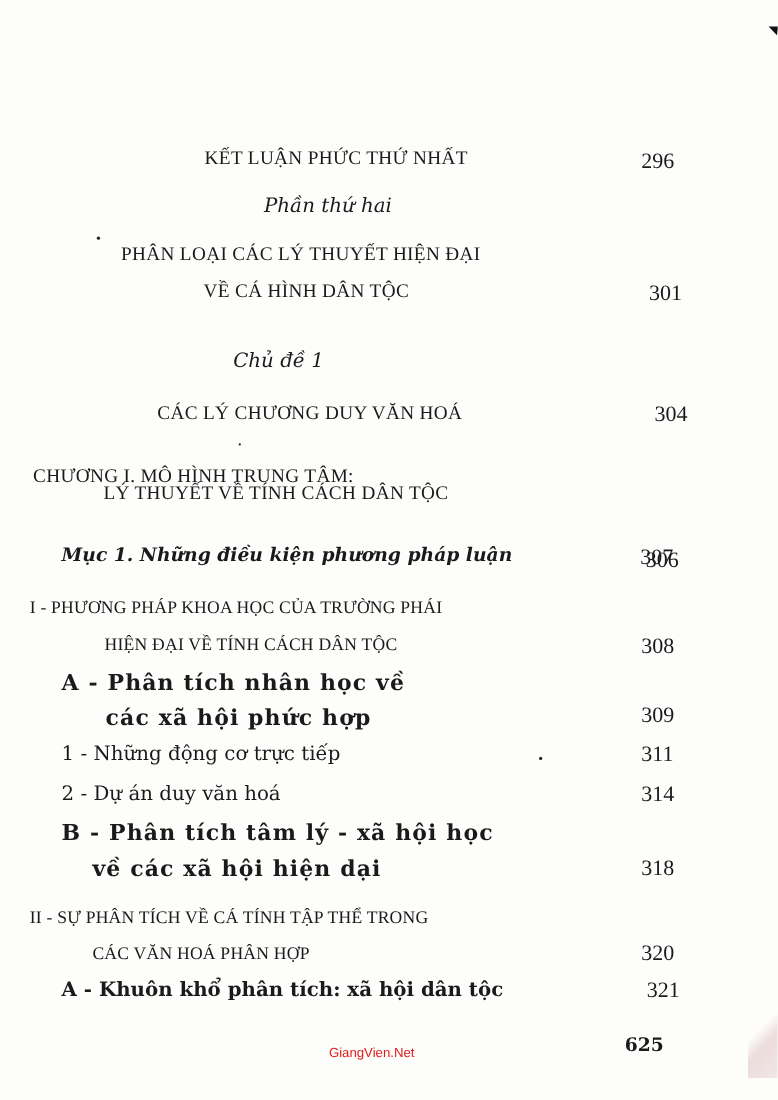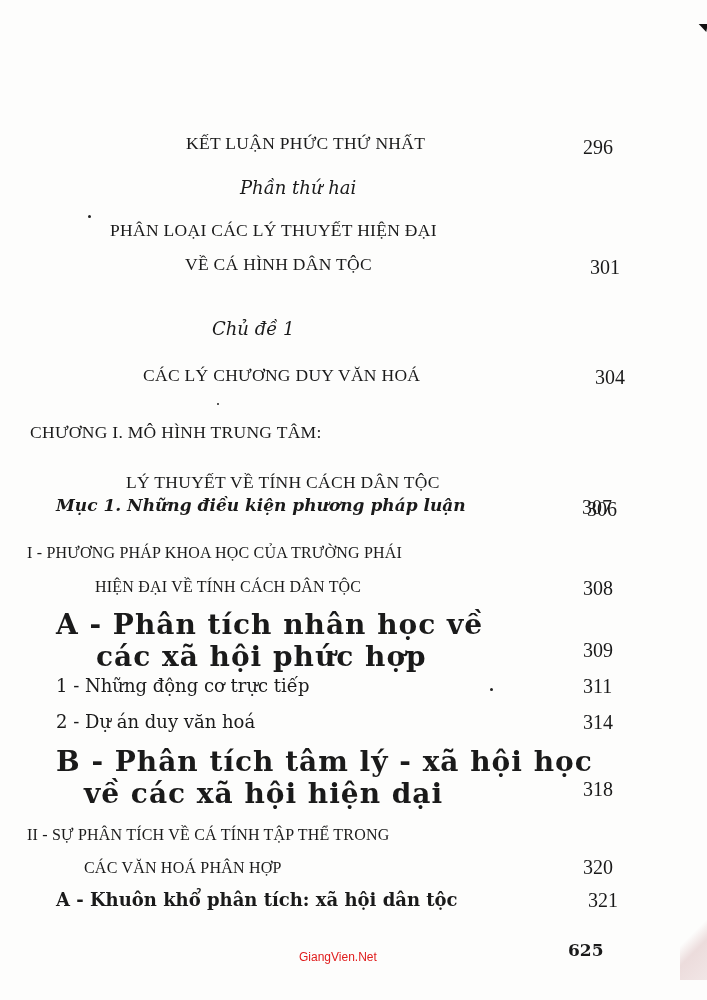--- a/index.html
+++ b/index.html
@@ -7,21 +7,21 @@
     width: 707px; height: 1000px; position: relative; overflow: hidden;
     background: #fdfdfc;
     font-family: "DejaVu Serif", "Liberation Serif", serif;
     color: #1a1a1a;
   }
   .abs { position: absolute; white-space: nowrap; }
   .caps { font-family: "Liberation Serif", serif; font-size: 17.5px; letter-spacing: 0.3px; }
   .caps-sm { font-family: "Liberation Serif", serif; font-size: 16px; letter-spacing: 0.2px; }
   .ital { font-family: "DejaVu Serif", serif; font-style: italic; font-size: 18px; }
   .ital-b { font-family: "DejaVu Serif", serif; font-style: italic; font-weight: bold; font-size: 17px; }
-  .bold-lg { font-family: "DejaVu Serif", serif; font-weight: bold; font-size: 28px; letter-spacing: 1px; }
+  .bold-lg { font-family: "DejaVu Serif", serif; font-weight: bold; font-size: 20px; letter-spacing: 1px; }
   .bold-md { font-family: "DejaVu Serif", serif; font-weight: bold; font-size: 18px; }
   .reg-md { font-family: "DejaVu Serif", serif; font-size: 18px; }
   .page { font-family: "Liberation Serif", serif; font-size: 20px; }
   .page-b { font-family: "DejaVu Serif", serif; font-weight: bold; font-size: 17px; }
   .watermark { font-family: "Liberation Sans", sans-serif; font-size: 12px; color: #e01c1c; }
   .corner-mark { position: absolute; left: 698px; top: 24px; width: 0; height: 0;
     border-left: 9px solid transparent; border-top: 8px solid #111; transform: skewX(-10deg); }
   .torn { position: absolute; left: 680px; top: 905px; width: 27px; height: 75px;
     background: linear-gradient(135deg, rgba(255,255,255,0) 40%, #ecdcdc 60%, #f1e6e6 100%); }
   .dot { position: absolute; width: 3px; height: 3px; border-radius: 50%; background: #222; }
@@ -43,21 +43,21 @@
 <div class="abs page" style="left:590px; top:256px;">301</div>
 
 <div class="abs ital" style="left:212px; top:318px;">Chủ đề 1</div>
 
 <div class="abs caps" style="left:143px; top:365px;">CÁC LÝ CHƯƠNG DUY VĂN HOÁ</div>
 <div class="abs page" style="left:595px; top:366px;">304</div>
 
 <div class="dot" style="left:217px; top:403px; width:2px; height:2px;"></div>
 
 <div class="abs caps" style="left:30px; top:422px;">CHƯƠNG I. MÔ HÌNH TRUNG TÂM:</div>
-<div class="abs caps" style="left:94px; top:472px;margin-left:32px;">LÝ THUYẾT VỀ TÍNH CÁCH DÂN TỘC</div>
+<div class="abs caps" style="left:94px; top:438px;">LÝ THUYẾT VỀ TÍNH CÁCH DÂN TỘC</div>
 <div class="abs page" style="left:587px; top:454px;margin-top:44px;">306</div>
 
 <div class="abs ital-b" style="left:56px; top:495px;">Mục 1. Những điều kiện phương pháp luận</div>
 <div class="abs page" style="left:582px; top:496px;">307</div>
 
 <div class="abs caps-sm" style="left:27px; top:544px;">I - PHƯƠNG PHÁP KHOA HỌC CỦA TRƯỜNG PHÁI</div>
 <div class="abs caps-sm" style="left:95px; top:578px;">HIỆN ĐẠI VỀ TÍNH CÁCH DÂN TỘC</div>
 <div class="abs page" style="left:583px; top:577px;">308</div>
 
 <div class="abs bold-lg" style="left:56px; top:608px;">A - Phân tích nhân học về</div>

